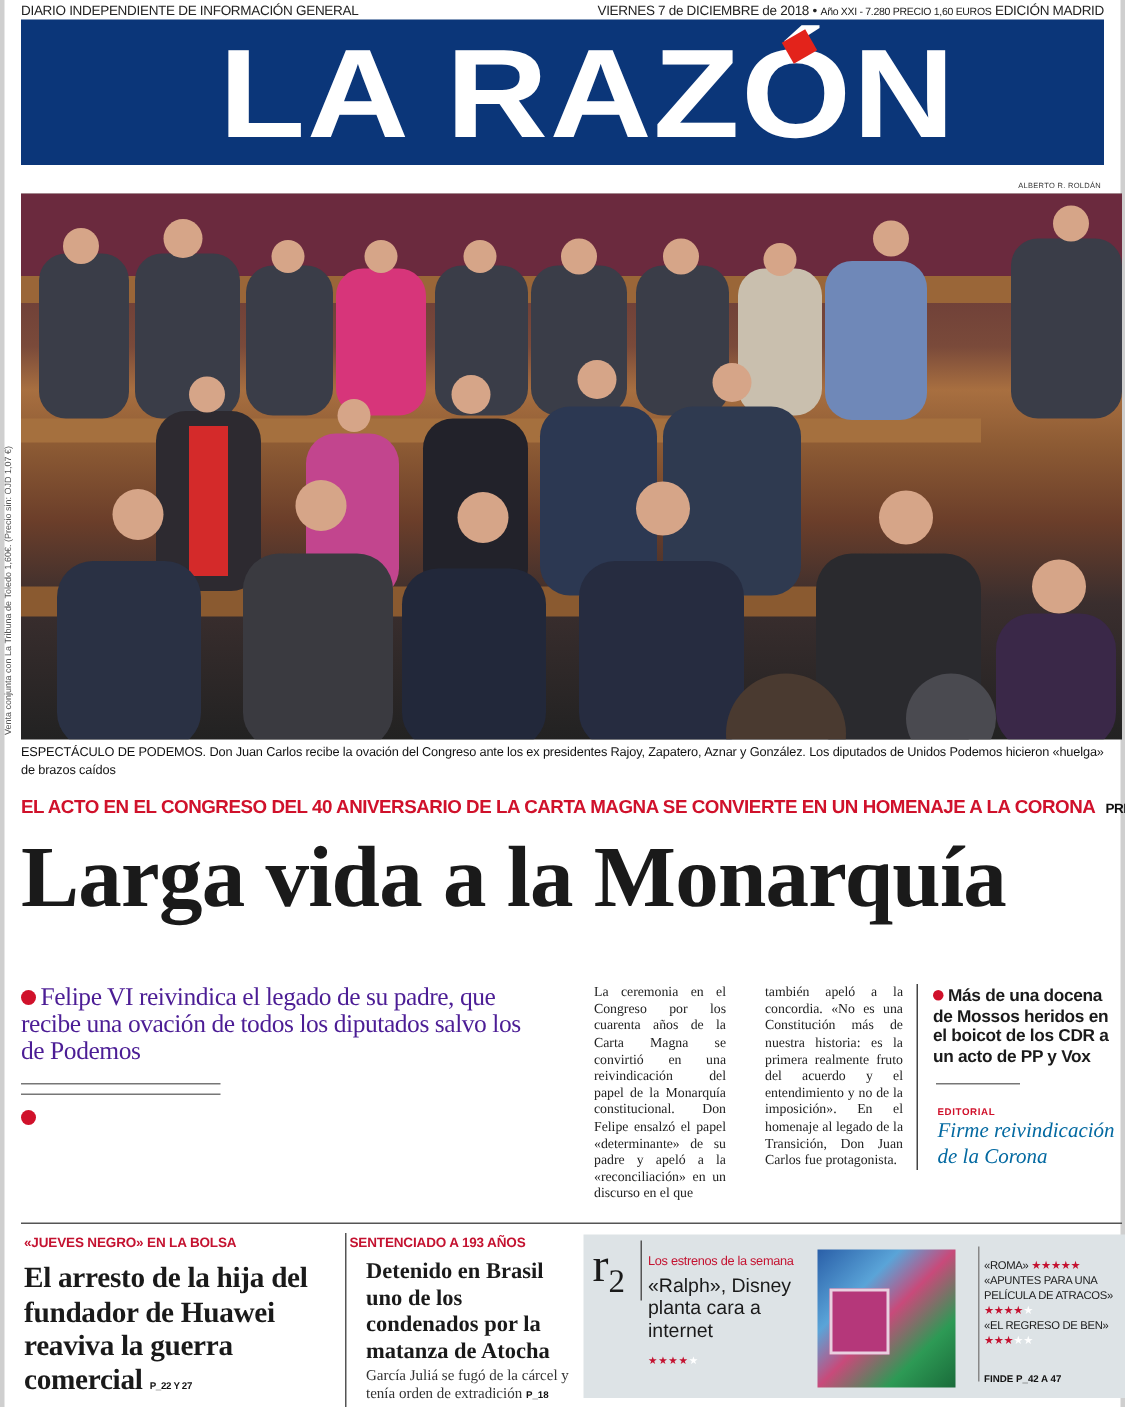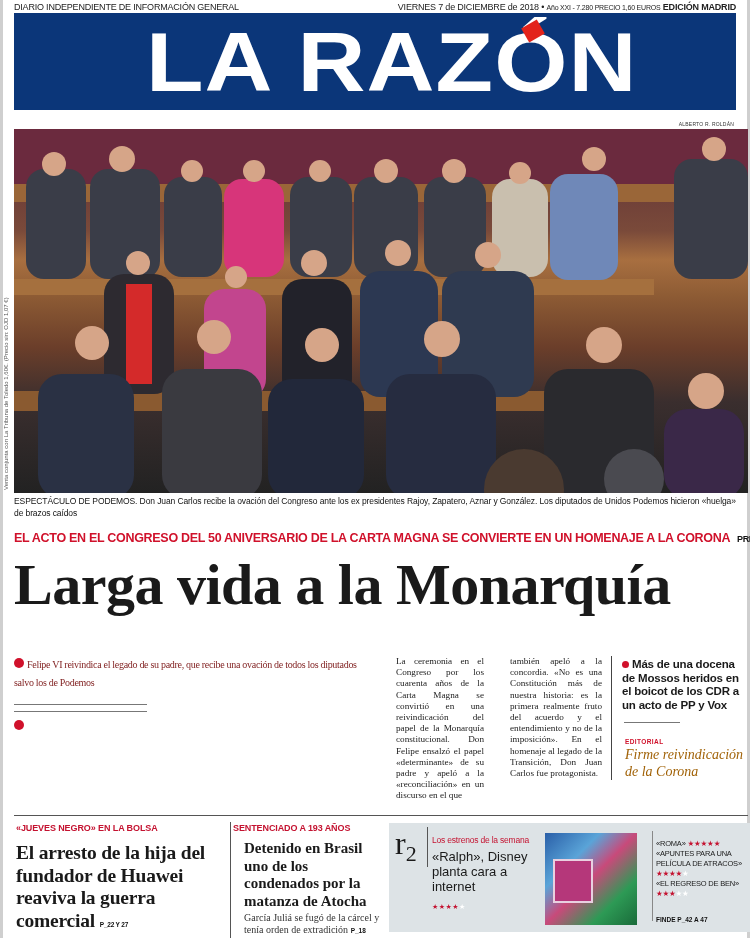--- a/index.html
+++ b/index.html
@@ -9,21 +9,21 @@
   .page-frame { position: absolute; left: 0; top: 0; width: 750px; height: 938px;
     border-left: 3px solid #cfcfcf; border-right: 3px solid #cfcfcf; }
 
   
   .topline { position: absolute; top: 2px; left: 14px; right: 14px; height: 11px;
     font-family: "Liberation Sans", sans-serif; font-size: 9px; letter-spacing: -0.2px;
     line-height: 11px; color: #222; }
   .topline .left { position: absolute; left: 0; top: 0; }
   .topline .right { position: absolute; right: 0; top: 0; }
   .topline .small { font-size: 7px; }
-  .topline .bold { font-weight: bold; }
+  .topline .bold { font-weight: normal; }
 
   
   .masthead { position: absolute; left: 14px; top: 13px; width: 722px; height: 97px;
     background: #0b3679; }
   .logo { position: absolute; left: 132px; top: 6px; font-family: "Liberation Sans", sans-serif;
     font-weight: bold; font-size: 84px; letter-spacing: 1px; color: #fff; line-height: 86px;
     transform: scaleX(1.12); transform-origin: left; }
   .logo-accent { position: absolute; left: 510px; top: 10px; width: 18px; height: 16px;
     background: #e3231b; transform: rotate(-30deg); }
   .anniv { position: absolute; left: 632px; top: 14px; width: 84px; height: 76px; }
@@ -47,39 +47,39 @@
 
   
   .kicker { position: absolute; left: 14px; top: 531px; width: 730px; font-size: 12.5px; font-weight: bold;
     color: #d0112b; letter-spacing: -0.3px; white-space: nowrap; line-height: 14px; }
   .kicker .ref { color: #111; font-size: 9px; margin-left: 4px; }
   .headline { position: absolute; left: 14px; top: 548px; font-family: "Liberation Serif", serif; font-weight: bold;
     font-size: 58px; line-height: 74px; color: #1a1a1a; letter-spacing: -0.5px; white-space: nowrap; }
 
   
   .bullets { position: absolute; left: 14px; top: 656px; width: 350px; }
-  .bullet { font-family: "Liberation Serif", serif; font-size: 10px; line-height: 18px; color: #7f1d1d;
+  .bullet { font-family: "Liberation Serif", serif; font-size: 17px; line-height: 18px; color: #4c1d95;
     letter-spacing: -0.3px; padding-bottom: 6px; margin-bottom: 6px; }
   .bullet .dot { display: inline-block; width: 10px; height: 10px; border-radius: 50%; background: #d0112b;
     margin-right: 3px; vertical-align: 0px; }
   .bullet-sep { width: 133px; height: 1px; background: #777; margin: 0 0 6px 0; }
 
   .body-col { position: absolute; top: 656px; width: 88px; font-family: "Liberation Serif", serif;
     font-size: 9.2px; line-height: 11.2px; color: #222; text-align: justify; margin-left: 16px; }
   .col1 { left: 380px; }
   .col2 { left: 494px; width: 92px; }
   .vrule { position: absolute; left: 611px; top: 656px; width: 1px; height: 124px; background: #444; }
 
   .right-brief { position: absolute; left: 622px; top: 658px; width: 124px; font-size: 11.5px;
     font-weight: bold; line-height: 13.5px; color: #1a1a1a; letter-spacing: -0.2px; }
   .right-brief .dot { display: inline-block; width: 7px; height: 7px; border-radius: 50%; background: #d0112b; margin-right: 3px; }
   .right-sep { position: absolute; left: 624px; top: 722px; width: 56px; height: 1px; background: #777; }
   .editorial-label { position: absolute; left: 625px; top: 738px; font-size: 6.5px; font-weight: bold; color: #d0112b; letter-spacing: 0.4px; }
   .editorial-title { position: absolute; left: 625px; top: 746px; width: 124px; font-family: "Liberation Serif", serif;
-    font-style: italic; font-size: 14px; line-height: 17px; color: #a16207; }
+    font-style: italic; font-size: 14px; line-height: 17px; color: #0369a1; }
 
   .hr-main { position: absolute; left: 14px; top: 815px; width: 734px; height: 1px; background: #555; }
 
   
   .b-kicker { position: absolute; font-size: 9px; font-weight: bold; color: #c41230; letter-spacing: -0.1px; }
   .b1-kicker { left: 16px; top: 823px; }
   .b1-title { position: absolute; left: 16px; top: 842px; width: 215px; font-family: "Liberation Serif", serif;
     font-weight: bold; font-size: 19.5px; line-height: 22.5px; color: #1a1a1a; letter-spacing: -0.2px; }
   .pref { font-family: "Liberation Sans", sans-serif; font-size: 6.5px; font-weight: bold; color: #111; }
   .vrule2 { position: absolute; left: 230px; top: 822px; width: 1px; height: 116px; background: #555; }
@@ -196,21 +196,21 @@
     <circle cx="620" cy="350" r="30" fill="#4a4a50"></circle>
   </svg>
 </div>
 <div class="side-note">Venta conjunta con La Tribuna de Toledo 1,60€. (Precio sin: OJD 1,07 €)</div>
 
 <div class="caption">
   <b>ESPECTÁCULO DE PODEMOS.</b><span> Don Juan Carlos recibe la ovación del Congreso ante los ex presidentes Rajoy, Zapatero, Aznar y González. Los diputados de Unidos Podemos hicieron «huelga» de brazos caídos</span>
 </div>
 
 <div class="kicker">
-  <span>EL ACTO EN EL CONGRESO DEL 50 ANIVERSARIO DE LA CARTA MAGNA SE CONVIERTE EN UN HOMENAJE A LA CORONA</span>
+  <span>EL ACTO EN EL CONGRESO DEL 40 ANIVERSARIO DE LA CARTA MAGNA SE CONVIERTE EN UN HOMENAJE A LA CORONA</span>
   <span class="ref">PRIMERA PLANA  P_10 A 17</span>
 </div>
 <div class="headline">Larga vida a la Monarquía</div>
 
 <div class="bullets">
   <div class="bullet"><span class="dot"></span><span>Felipe VI reivindica el legado de su padre, que recibe una ovación de todos los diputados salvo los de Podemos</span></div>
   <div class="bullet-sep"></div>
   <div class="bullet-sep"></div>
   <div class="bullet"><span class="dot"></span></div>
 </div>

